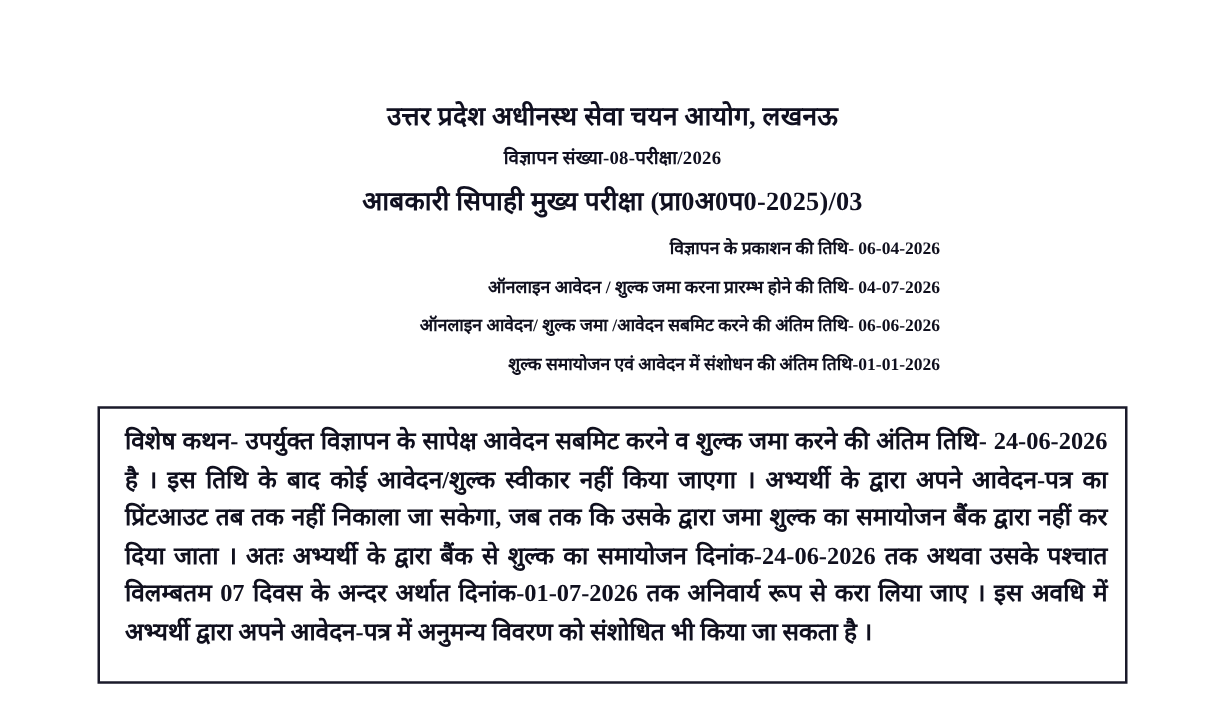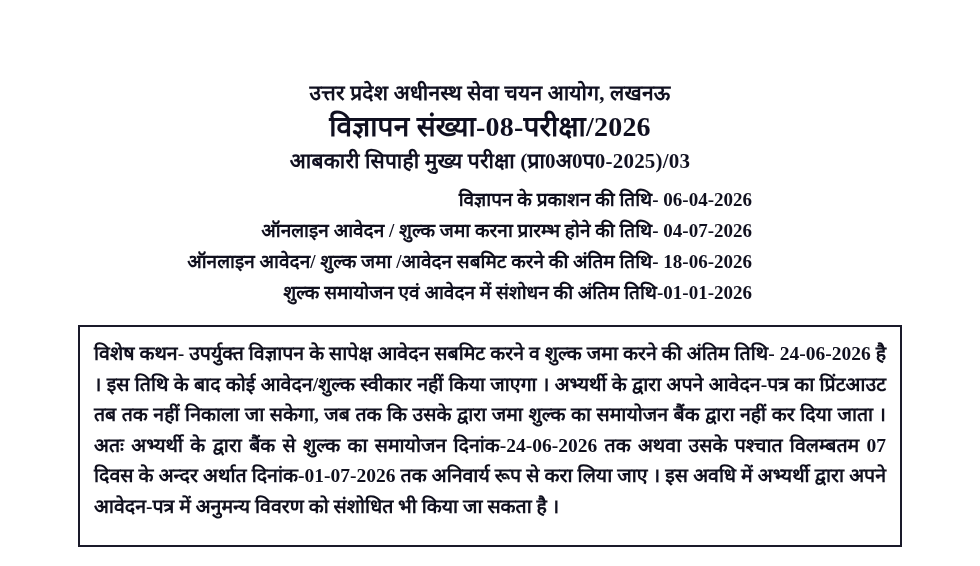--- a/index.html
+++ b/index.html
@@ -28,46 +28,46 @@
     padding-top: 76px;
   }
   .title-line {
     font-weight: bold;
     font-size: 21px;
     line-height: 34px;
     letter-spacing: 0.2px;
     color: #101020;
   }
   .title-line.l2 {
-    font-size: 28px;
+    font-size: 15px;
   }
   .title-line.l3 {
     font-size: 21px;
   }
   .dates-block {
     margin-top: 6px;
     padding-right: 228px;
     text-align: right;
   }
   .date-line {
     font-weight: bold;
-    font-size: 19px;
+    font-size: 14px;
     line-height: 31px;
     color: #10101e;
     white-space: nowrap;
   }
   .notice-box {
     position: absolute;
     left: 78px;
     top: 325px;
     width: 824px;
     height: 222px;
     border: 2px solid #1a1a2a;
     box-sizing: border-box;
-    padding: 12px 14px 10px 14px;
+    padding: 12px 14px 10px 20px;
     background: #ffffff;
   }
   .notice-text {
     font-size: 19.5px;
     line-height: 30.5px;
     font-weight: bold;
     color: #10101e;
     text-align: justify;
     text-justify: inter-word;
     margin: 0;
@@ -80,21 +80,21 @@
 
   <div class="header-block">
     <div class="title-line l1">उत्तर प्रदेश अधीनस्थ सेवा चयन आयोग, लखनऊ</div>
     <div class="title-line l2">विज्ञापन संख्या-08-परीक्षा/2026</div>
     <div class="title-line l3">आबकारी सिपाही मुख्य परीक्षा (प्रा0अ0प0-2025)/03</div>
   </div>
 
   <div class="dates-block">
     <div class="date-line">विज्ञापन के प्रकाशन की तिथि- 06-04-2026</div>
     <div class="date-line">ऑनलाइन आवेदन / शुल्क जमा करना प्रारम्भ होने की तिथि- 04-07-2026</div>
-    <div class="date-line">ऑनलाइन आवेदन/ शुल्क जमा /आवेदन सबमिट करने की अंतिम तिथि- 18-06-2026</div>
+    <div class="date-line">ऑनलाइन आवेदन/ शुल्क जमा /आवेदन सबमिट करने की अंतिम तिथि- 06-06-2026</div>
     <div class="date-line">शुल्क समायोजन एवं आवेदन में संशोधन की अंतिम तिथि-01-01-2026</div>
   </div>
 
   <div class="notice-box">
     <p class="notice-text">विशेष कथन- उपर्युक्त विज्ञापन के सापेक्ष आवेदन सबमिट करने व शुल्क जमा करने की अंतिम तिथि- 24-06-2026 है । इस तिथि के बाद कोई आवेदन/शुल्क स्वीकार नहीं किया जाएगा । अभ्यर्थी के द्वारा अपने आवेदन-पत्र का प्रिंटआउट तब तक नहीं निकाला जा सकेगा, जब तक कि उसके द्वारा जमा शुल्क का समायोजन बैंक द्वारा नहीं कर दिया जाता । अतः अभ्यर्थी के द्वारा बैंक से शुल्क का समायोजन दिनांक-24-06-2026 तक अथवा उसके पश्चात विलम्बतम 07 दिवस के अन्दर अर्थात दिनांक-01-07-2026 तक अनिवार्य रूप से करा लिया जाए । इस अवधि में अभ्यर्थी द्वारा अपने आवेदन-पत्र में अनुमन्य विवरण को संशोधित भी किया जा सकता है ।</p>
   </div>
 
 </div>
 
 </body></html>

